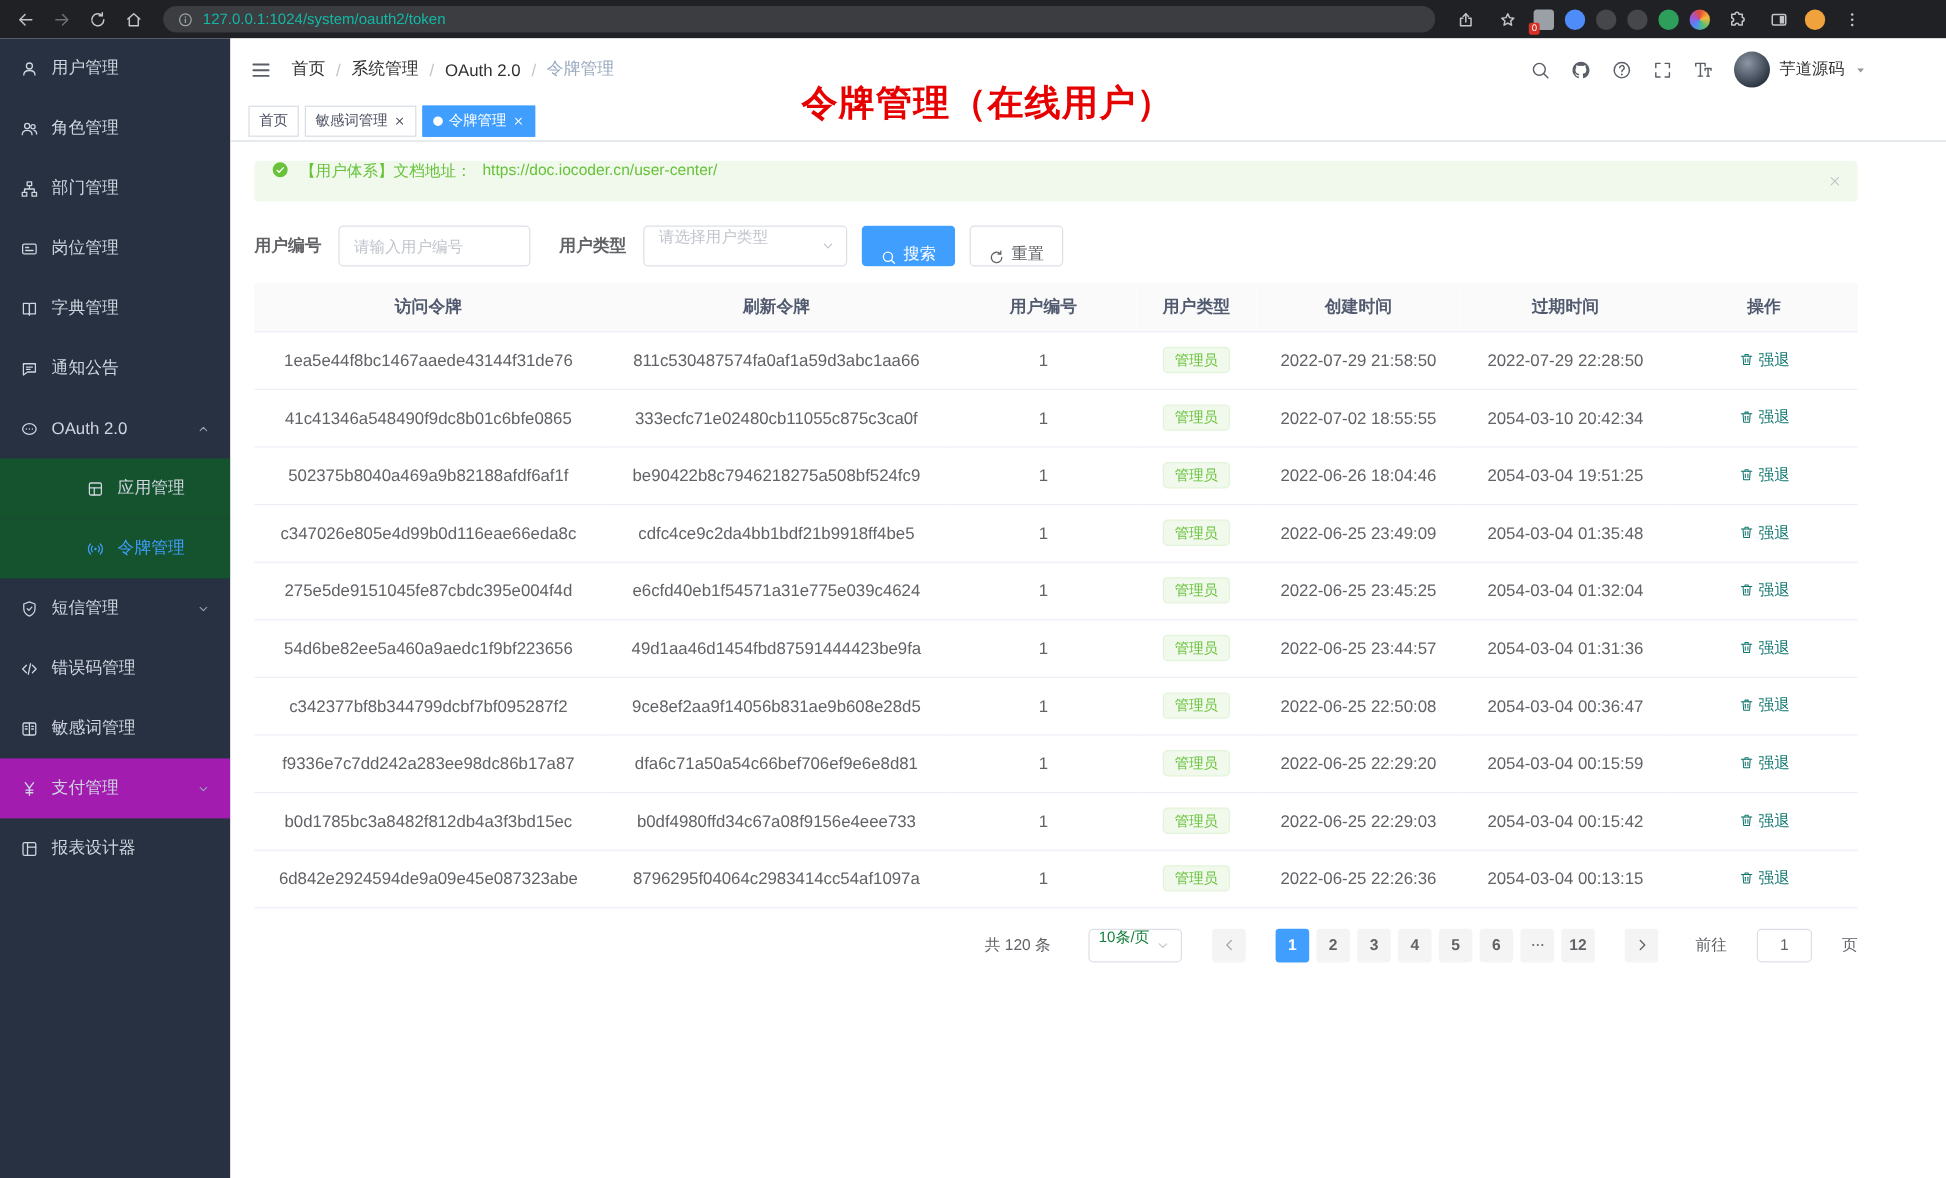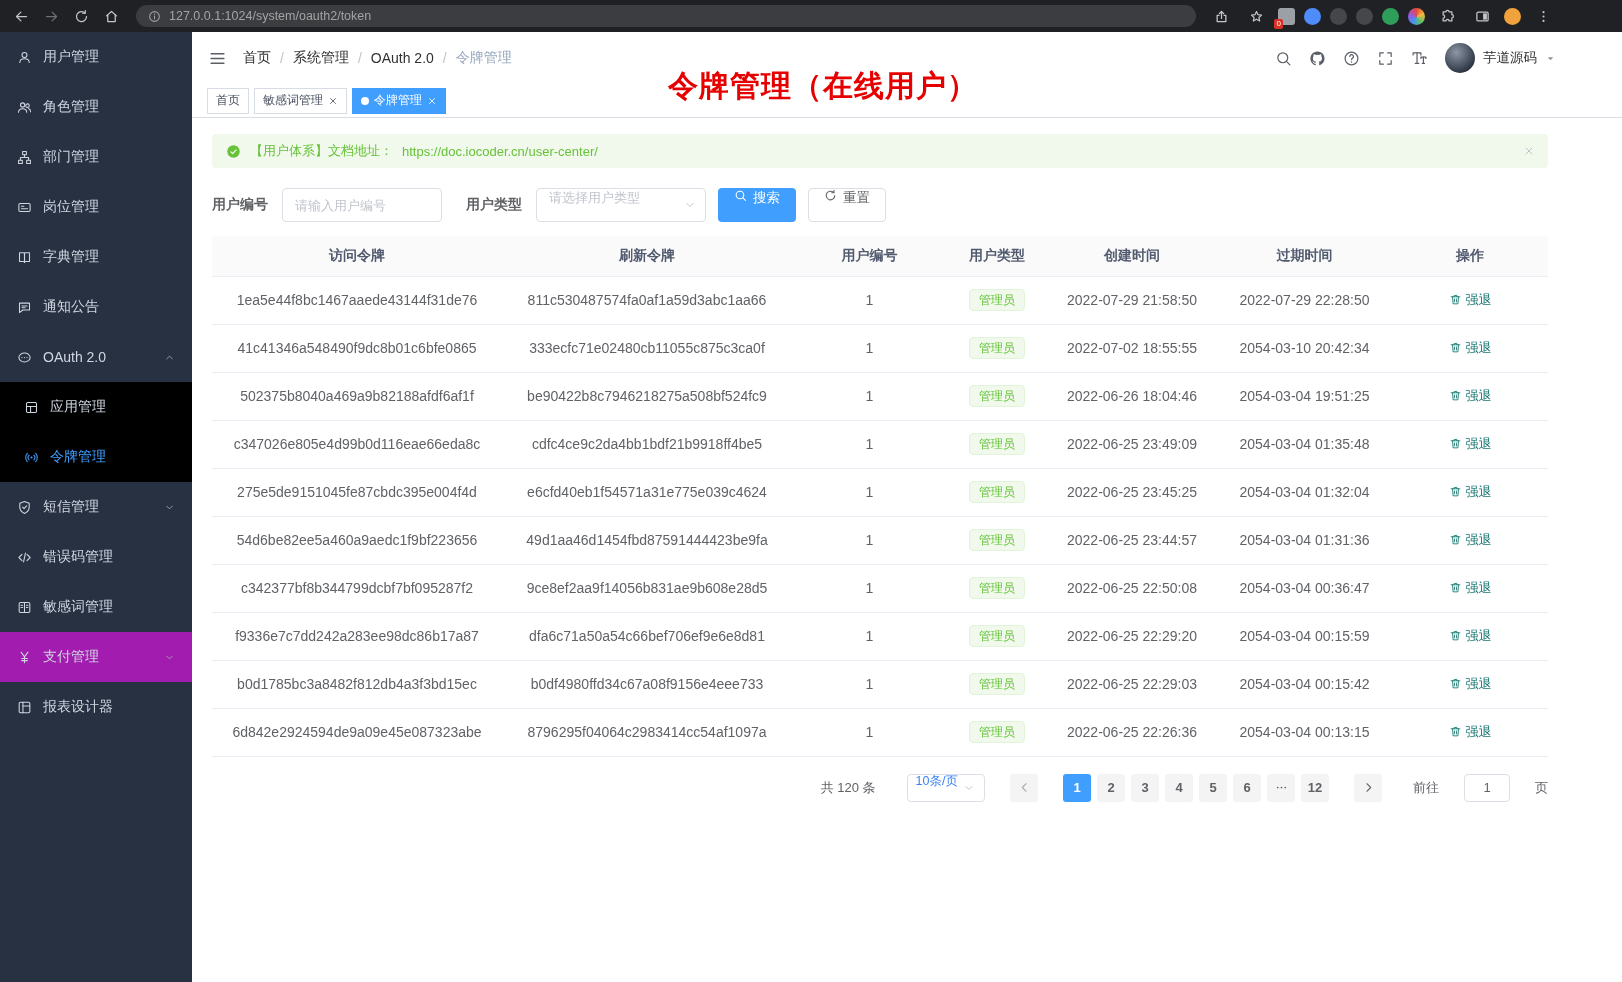--- a/index.html
+++ b/index.html
@@ -9,39 +9,39 @@
 svg .f{fill:currentColor;stroke:none}
 
 
 .browser-bar{height:32px;background:#202124;display:flex;align-items:center;padding:0 66px 0 8px;gap:4px}
 .nav-btn{width:26px;height:26px;border-radius:50%;display:flex;align-items:center;justify-content:center;color:#c2c6cb;cursor:pointer;flex-shrink:0}
 .nav-btn svg{width:15px;height:15px;stroke-width:2}
 .nav-btn.dim{color:#6d7175}
 .url-pill{flex:1;height:22px;background:#3b3d40;border-radius:11px;display:flex;align-items:center;gap:8px;padding:0 12px;margin:0 8px;min-width:0}
 .pill-info{color:#9aa0a6;flex-shrink:0;display:flex}
 .pill-info svg{width:13px;height:13px;stroke-width:2}
-.url-text{color:#a3a3a3;font-size:12.5px;white-space:nowrap;overflow:hidden}
+.url-text{color:#14b8a6;font-size:12.5px;white-space:nowrap;overflow:hidden}
 .browser-right{display:flex;align-items:center;gap:9px;flex-shrink:0}
 .ext-wrap{position:relative;width:17px;height:17px;background:#9aa0a6;border-radius:3px;cursor:pointer}
 .ext-badge{position:absolute;left:-4px;bottom:-4px;background:#d93025;color:#fff;font-size:8px;line-height:10px;padding:0 2.5px;border-radius:2px}
 .ext-dot{width:17px;height:17px;border-radius:50%;cursor:pointer;flex-shrink:0}
 .ext-dot.rainbow{background:conic-gradient(#e5493a,#f6b73c,#58c06c,#4a8df8,#a055d8,#e5493a)}
 .ext-dot.avatar-orange{background:#f0a23c}
 
 
 .app{display:flex;height:950px}
 .sidebar{width:192px;flex-shrink:0;background:#273142;display:flex;flex-direction:column}
 .sidebar-header{height:52px;display:flex;align-items:center;gap:10px;padding:0 13px;cursor:pointer;flex-shrink:0}
 .logo{width:33px;height:33px;border-radius:50%;background:#fff;display:flex;align-items:center;justify-content:center;color:#aeb6c2}
 .logo svg{width:22px;height:22px}
 .sidebar-title{color:#fff;font-size:14.5px;font-weight:bold;white-space:nowrap}
 .menu{flex:1;overflow:hidden}
 .menu-item{height:50px;display:flex;align-items:center;gap:11px;padding:0 17px;font-size:14px;color:#cfd6e0;cursor:pointer;white-space:nowrap}
 .menu-item.hl{background:#a21caf}
-.menu-item.sub{background:#000000;padding-left:24px}
+.menu-item.sub{background:#14532d;padding-left:72px}
 .menu-item.active{color:#409eff}
 .mi-icon{display:flex}
 .mi-icon svg{width:15px;height:15px;stroke-width:1.7}
 .mi-label{flex:1;overflow:hidden;text-overflow:ellipsis}
 .mi-arrow{color:#98a3b3;display:flex}
 .mi-arrow svg{width:11px;height:11px;stroke-width:2}
 
 .main{flex:1;min-width:0;display:flex;flex-direction:column;background:#fff}
 .navbar{height:52px;flex-shrink:0;display:flex;align-items:center;padding:0 66px 0 16px}
 .burger{color:#5a5e66;cursor:pointer;display:flex}
@@ -61,52 +61,52 @@
 
 .tags-row{height:34px;flex-shrink:0;display:flex;align-items:center;gap:5px;padding:0 15px;border-bottom:1px solid #d8dce5}
 .tag-item{height:26px;display:flex;align-items:center;gap:5px;padding:0 8px;border:1px solid #d8dce5;background:#fff;font-size:12px;color:#495060;cursor:pointer}
 .tag-item.active{background:#409eff;border-color:#409eff;color:#fff}
 .tag-dot{width:8px;height:8px;border-radius:50%;background:#fff}
 .tag-close{display:flex;align-items:center;cursor:pointer}
 .tag-close svg{width:10px;height:10px;stroke-width:2}
 
 
 .content{flex:1;padding:16px 74px 0 20px;overflow:hidden}
-.alert{height:34px;background:#f0f9eb;border-radius:4px;display:flex;align-items:center;gap:9px;padding:0 14px;margin-bottom:20px;position:relative;font-size:13px}
+.alert{height:34px;background:#f0f9eb;border-radius:4px;display:flex;align-items:flex-start;gap:9px;padding:0 14px;margin-bottom:20px;position:relative;font-size:13px}
 .check{color:#67c23a;display:flex}
 .check svg{width:15px;height:15px}
 .alert-text{color:#67c23a}
 .alert-link{color:#67c23a;text-decoration:none;cursor:pointer}
 .alert-close{position:absolute;right:13px;top:50%;transform:translateY(-50%);color:#c0c4cc;cursor:pointer;display:flex}
 .alert-close svg{width:12px;height:12px;stroke-width:2}
 
 .filter-row{display:flex;align-items:center;margin-bottom:14px}
 .filter-label{font-weight:bold;color:#606266;font-size:14px;margin-right:14px;white-space:nowrap}
 .filter-label.lbl2{margin-left:24px}
 .filter-input{width:160px;height:34px;border:1px solid #dcdfe6;border-radius:4px;padding:0 12px;font-size:13px;color:#606266;outline:none;font-family:inherit}
 .filter-input::placeholder{color:#c0c4cc}
 .select-wrap{position:relative;width:170px;height:34px;border:1px solid #dcdfe6;border-radius:4px;display:flex;align-items:flex-start;padding:0 26px 0 12px;cursor:pointer;background:#fff}
 .select-placeholder{color:#c0c4cc;font-size:13px;white-space:nowrap}
 .select-chevron{position:absolute;right:9px;top:50%;transform:translateY(-50%);color:#c0c4cc;display:flex}
 .select-chevron svg{width:12px;height:12px;stroke-width:2}
-.btn{height:34px;border-radius:4px;border:1px solid transparent;display:inline-flex;align-items:flex-start;gap:6px;padding:0 15px;font-size:13.5px;cursor:pointer;font-family:inherit}
+.btn{height:34px;border-radius:4px;border:1px solid transparent;display:inline-flex;align-items:flex-end;gap:6px;padding:0 15px;font-size:13.5px;cursor:pointer;font-family:inherit}
 .btn-primary{background:#409eff;color:#fff;margin-left:12px}
 .btn-plain{background:#fff;border-color:#dcdfe6;color:#606266;margin-left:12px}
 .btn svg{width:13px;height:13px;stroke-width:2}
 
 table{width:100%;border-collapse:collapse;table-layout:fixed}
 thead th{height:40px;background:#fafafa;font-size:14px;font-weight:bold;color:#515a6e;text-align:center;border-bottom:1px solid #ebeef5;white-space:nowrap;overflow:hidden}
 tbody td{height:48px;text-align:center;font-size:14px;color:#606266;border-bottom:1px solid #ebeef5;white-space:nowrap;overflow:hidden;text-overflow:ellipsis}
 .tag-success{display:inline-block;background:#f0f9eb;border:1px solid #e1f3d8;color:#67c23a;border-radius:4px;font-size:12px;line-height:20px;padding:0 9px}
 .force-logout{color:#0f766e;font-size:13px;display:inline-flex;align-items:center;gap:4px;cursor:pointer}
 .force-logout svg{width:13px;height:13px;stroke-width:1.6}
 
 .pagination{display:flex;align-items:center;justify-content:flex-end;gap:25px;margin-top:17px;font-size:13px;color:#606266}
 .total{margin-right:6px}
-.page-size{position:relative;height:28px;border:1px solid #dcdfe6;border-radius:4px;display:flex;align-items:center;padding:0 26px 12px 8px;font-size:12.5px;color:#3b82f6;cursor:pointer}
+.page-size{position:relative;height:28px;border:1px solid #dcdfe6;border-radius:4px;display:flex;align-items:center;padding:0 26px 12px 8px;font-size:12.5px;color:#15803d;cursor:pointer}
 .pages{display:flex;align-items:center;gap:6px}
 .page-btn{min-width:28px;height:28px;background:#f4f4f5;border:none;border-radius:3px;display:inline-flex;align-items:center;justify-content:center;font-size:13px;font-weight:bold;color:#606266;cursor:pointer;font-family:inherit;padding:0 4px}
 .page-btn.active{background:#409eff;color:#fff}
 .page-btn.nav.prev{color:#a8abb2}
 .page-btn.nav.next{color:#606266}
 .page-btn svg{width:13px;height:13px;stroke-width:2}
 .goto-label{margin-left:6px}
 .goto-input{width:46px;height:28px;border:1px solid #dcdfe6;border-radius:4px;text-align:center;font-size:13px;color:#606266;outline:none;font-family:inherit}
 
 .annotation{position:absolute;left:668px;top:66px;font-size:30px;font-weight:bold;color:#e60000;white-space:nowrap;z-index:99;letter-spacing:1px}

